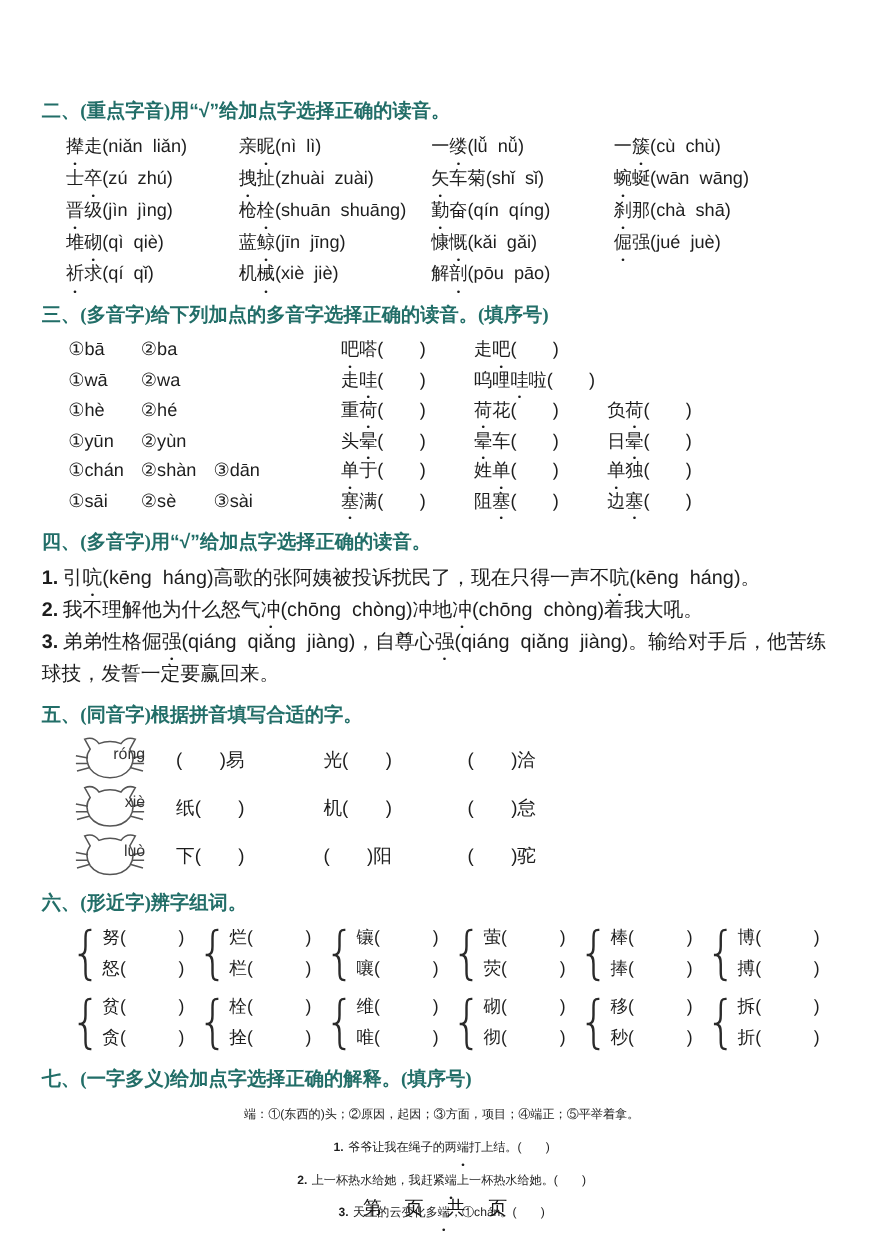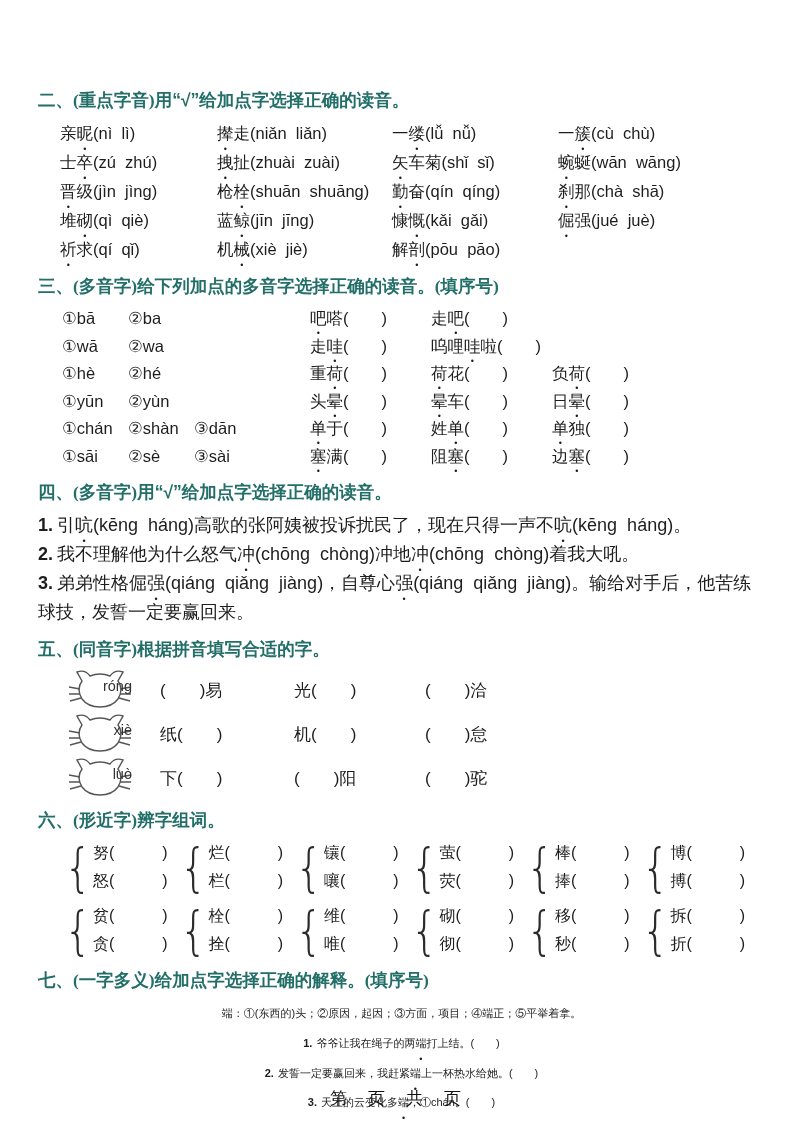--- a/index.html
+++ b/index.html
@@ -86,22 +86,22 @@
 </head>
 <body>
 
 <div class="page">
   <div class="content">
 
     <div class="sec-head">
       <span class="h-num" data-bind="s2.num">二、</span><span class="h-tag" data-bind="s2.tag">(重点字音)</span><span class="h-title" data-bind="s2.title">用“√”给加点字选择正确的读音。</span>
     </div>
     <div class="s2-grid">
+      <span data-bind-rich="s2.items.1.parts"><span class="dc">撵</span><span>走(niǎn  liǎn)</span></span>
       <span data-bind-rich="s2.items.0.parts"><span>亲</span><span class="dc">昵</span><span>(nì  lì)</span></span>
-      <span data-bind-rich="s2.items.1.parts"><span class="dc">撵</span><span>走(niǎn  liǎn)</span></span>
       <span data-bind-rich="s2.items.2.parts"><span>一</span><span class="dc">缕</span><span>(lǚ  nǚ)</span></span>
       <span data-bind-rich="s2.items.4.parts"><span>一</span><span class="dc">簇</span><span>(cù  chù)</span></span>
       <span data-bind-rich="s2.items.5.parts"><span>士</span><span class="dc">卒</span><span>(zú  zhú)</span></span>
       <span data-bind-rich="s2.items.6.parts"><span class="dc">拽</span><span>扯(zhuài  zuài)</span></span>
       <span data-bind-rich="s2.items.7.parts"><span class="dc">矢</span><span>车菊(shǐ  sǐ)</span></span>
       <span data-bind-rich="s2.items.8.parts"><span class="dc">蜿</span><span>蜒(wān  wāng)</span></span>
       <span data-bind-rich="s2.items.9.parts"><span class="dc">晋</span><span>级(jìn  jìng)</span></span>
       <span data-bind-rich="s2.items.10.parts"><span>枪</span><span class="dc">栓</span><span>(shuān  shuāng)</span></span>
       <span data-bind-rich="s2.items.11.parts"><span class="dc">勤</span><span>奋(qín  qíng)</span></span>
       <span data-bind-rich="s2.items.12.parts"><span class="dc">刹</span><span>那(chà  shā)</span></span>
@@ -301,20 +301,20 @@
           </span>
       </div>
     </div>
 
     <div class="sec-head">
       <span class="h-num" data-bind="s7.num">七、</span><span class="h-tag" data-bind="s7.tag">(一字多义)</span><span class="h-title" data-bind="s7.title">给加点字选择正确的解释。</span><span class="h-suffix" data-bind="s7.suffix">(填序号)</span>
     </div>
     <div class="s7">
       <p class="s7-def" data-bind="s7.definition">端：①(东西的)头；②原因，起因；③方面，项目；④端正；⑤平举着拿。</p>
       <p class="s7-item"><span class="s7-num" data-bind="s7.items.0.num">1.</span><span data-bind-rich="s7.items.0.parts"><span>爷爷让我在绳子的两</span><span class="dc">端</span><span>打上结。(　　)</span></span></p>
-      <p class="s7-item"><span class="s7-num" data-bind="s7.items.1.num">2.</span><span data-bind-rich="s7.items.1.parts"><span>发誓一定要赢回来，我赶紧</span><span class="dc">端</span><span>上一杯热水给她。(　　)</span></span></p>
+      <p class="s7-item"><span class="s7-num" data-bind="s7.items.1.num">2.</span><span data-bind-rich="s7.items.1.parts"><span>上一杯热水给她，我赶紧</span><span class="dc">端</span><span>上一杯热水给她。(　　)</span></span></p>
       <p class="s7-item"><span class="s7-num" data-bind="s7.items.2.num">3.</span><span data-bind-rich="s7.items.2.parts"><span>天上的云变化多</span><span class="dc">端</span><span>，①chán。(　　)</span></span></p>
     </div>
 
   </div>
 
   <div class="footer" data-bind="footer.text">第　页　共　页</div>
 </div>
 
 </body></html>

